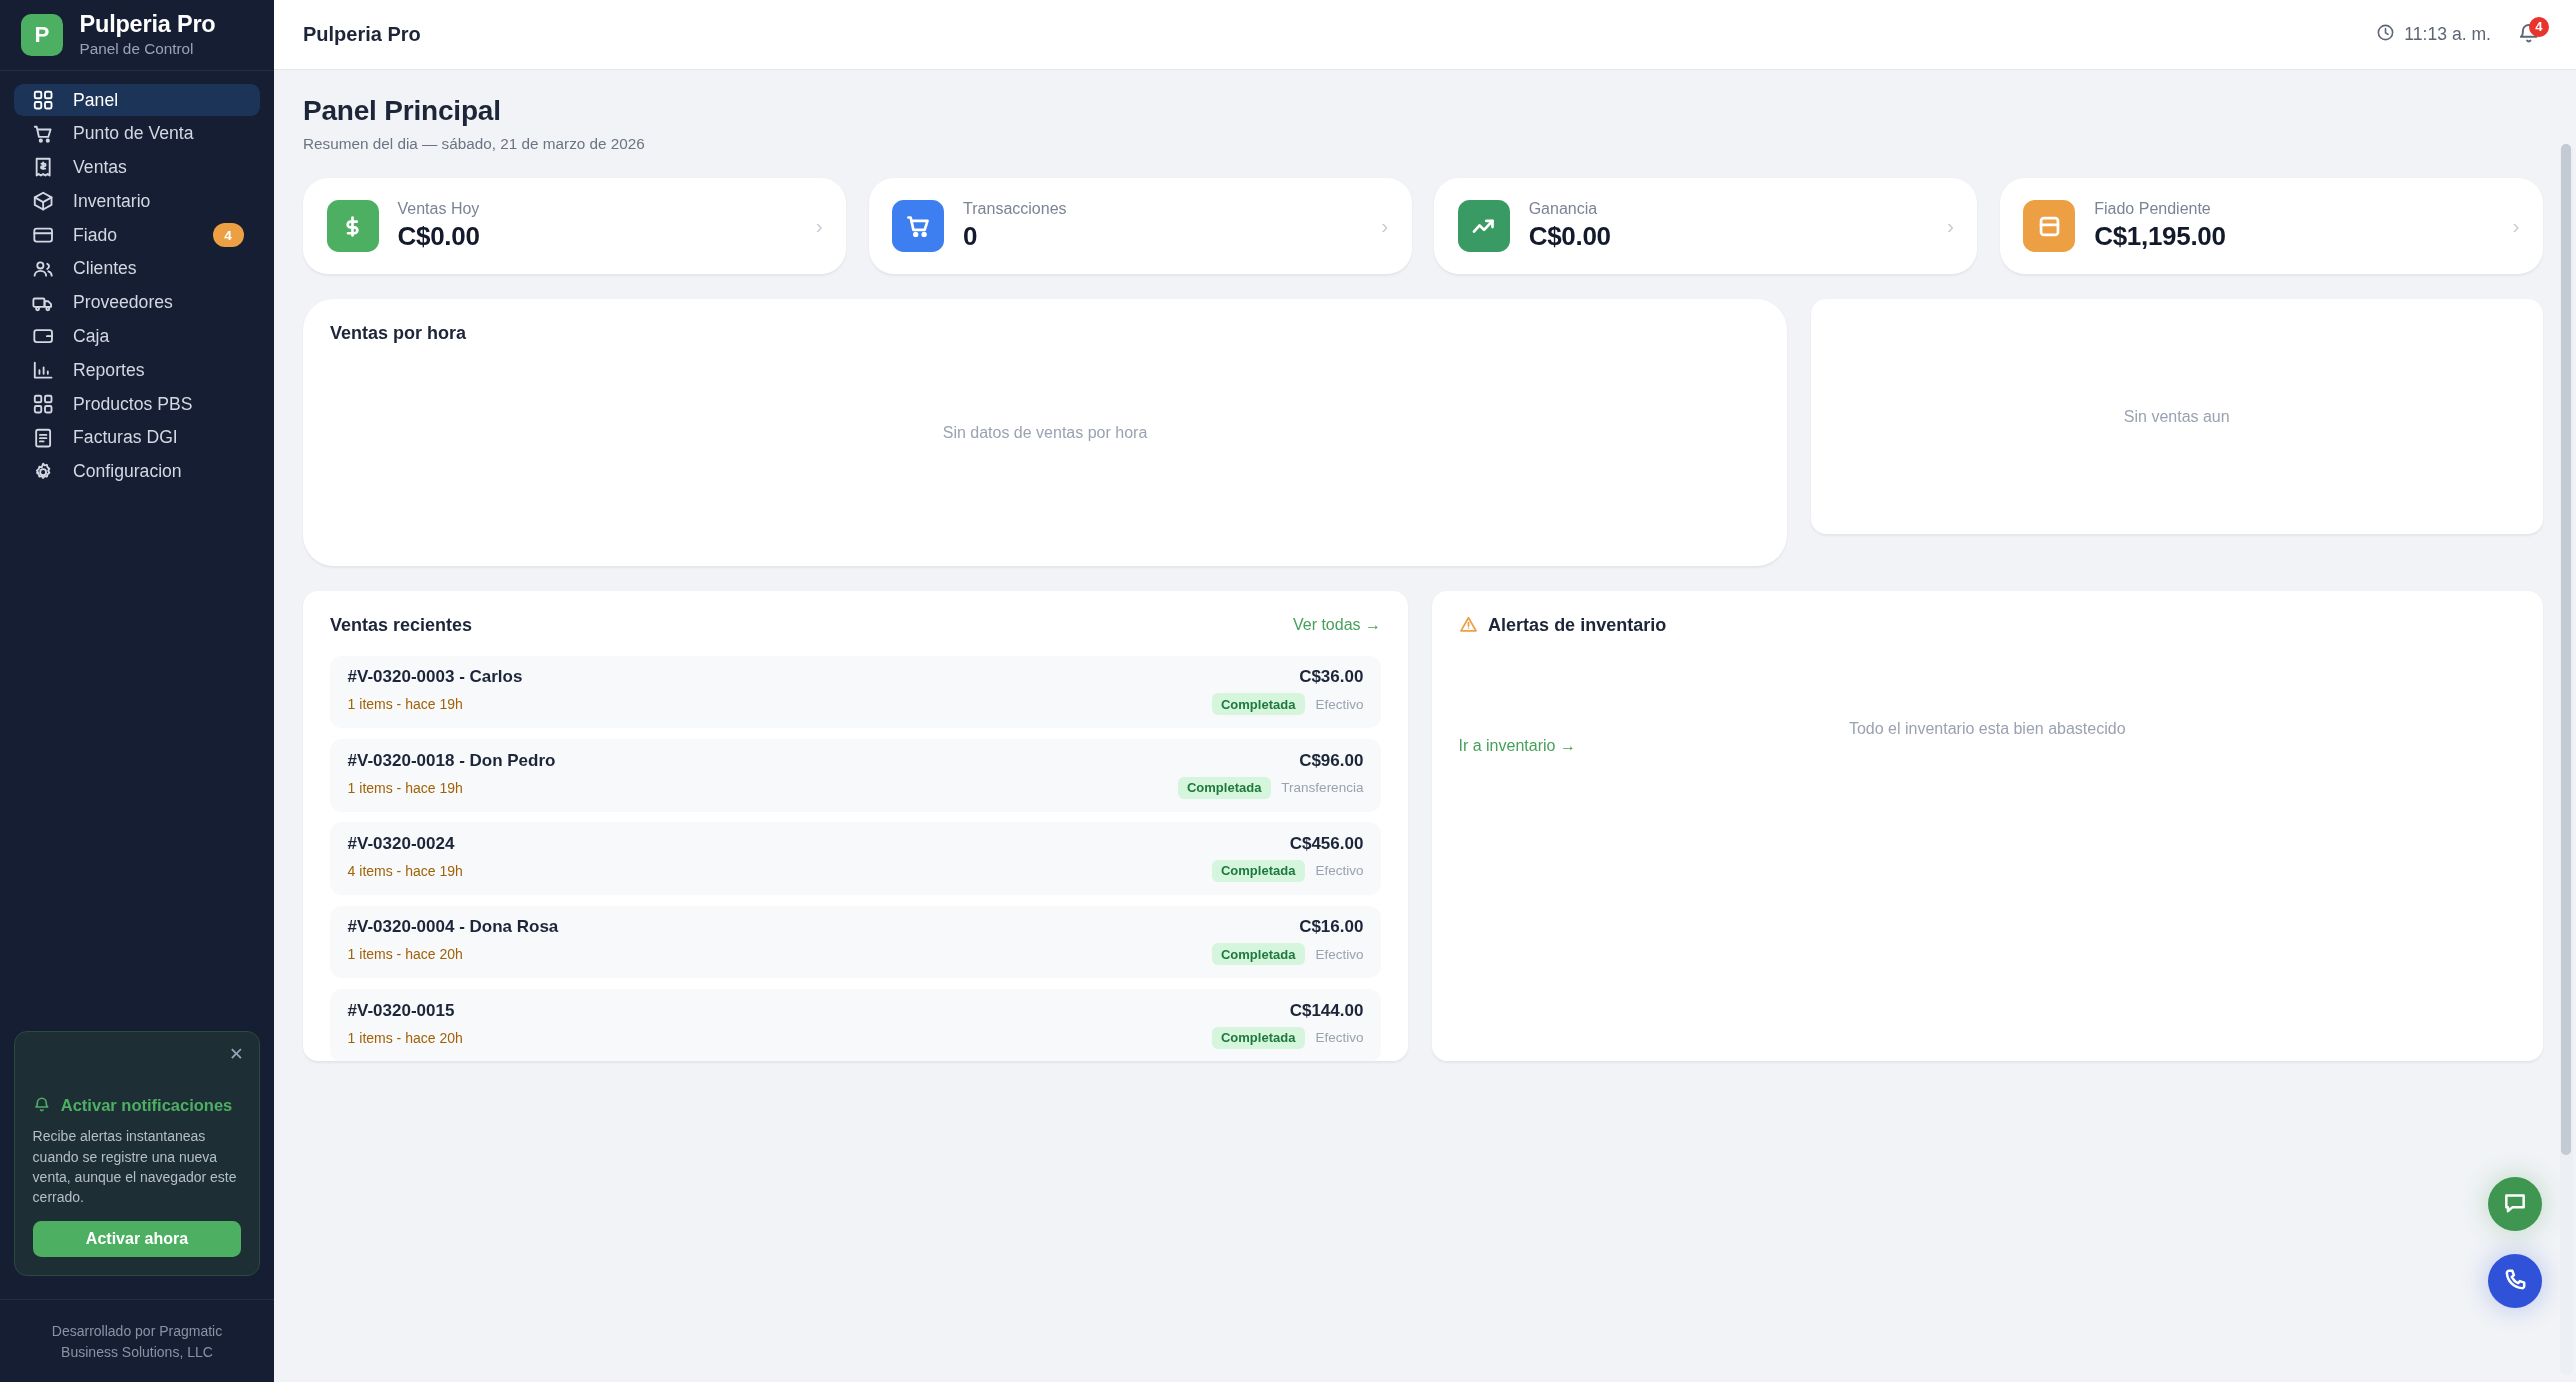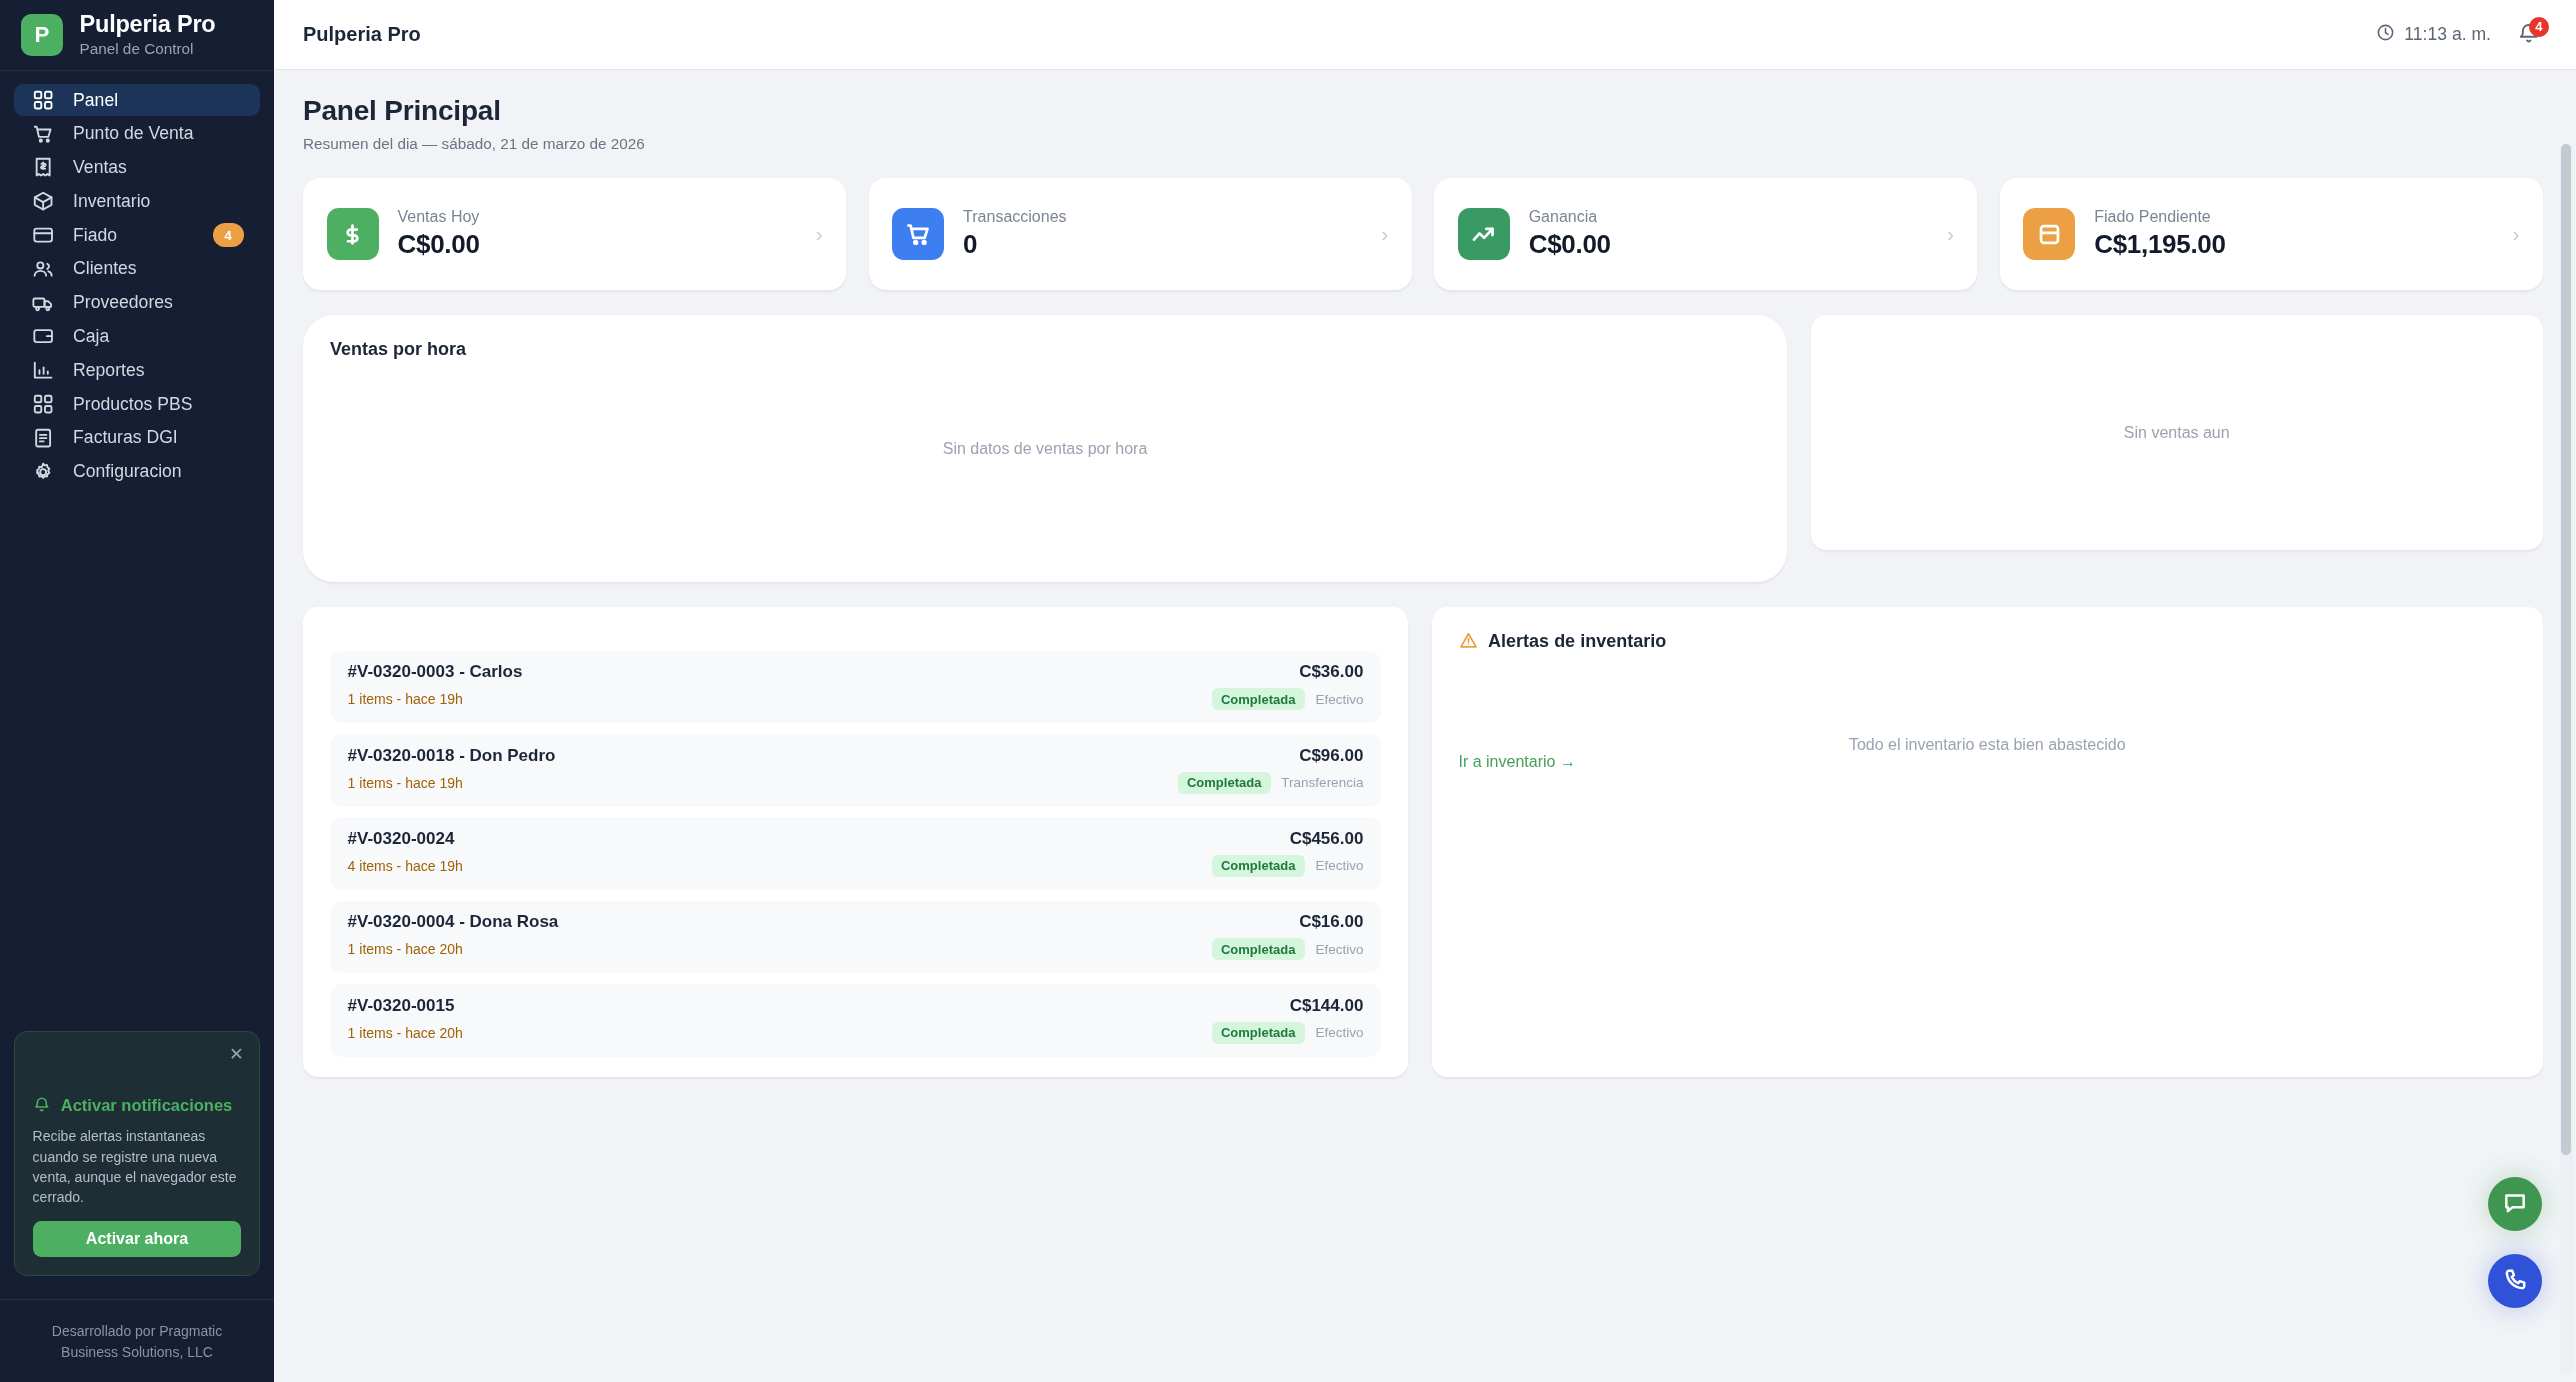--- a/index.html
+++ b/index.html
@@ -103,23 +103,23 @@
     display: flex; align-items: center; justify-content: center;
   }
 
   .content { flex: 1 1 auto; padding: 25px 33px 0 29px; overflow: hidden; position: relative; }
   .page-title { font-size: 28px; font-weight: bold; color: #1d2639; letter-spacing: -0.2px; }
   .page-sub { font-size: 15.3px; color: #6b7484; margin-top: 8.2px; }
 
   
   .stats { display: flex; gap: 22.3px; margin-top: 25px; }
   .stat {
-    flex: 1 1 0; background: #ffffff; border-radius: 17px;
+    flex: 1 1 0; background: #ffffff; border-radius: 25px;
     box-shadow: 0 1.2px 2.4px rgba(16,24,40,0.06);
-    padding: 21px 23.5px; height: 112px;
+    padding: 21px 23.5px; height: 96px;
     display: flex; align-items: center; gap: 19px;
     cursor: pointer;
   }
   .stat-ico { width: 52px; height: 52px; border-radius: 11.8px; flex: 0 0 52px; display: flex; align-items: center; justify-content: center; }
   .stat-ico svg { width: 27px; height: 27px; stroke: #fff; fill: none; stroke-width: 2.4; stroke-linecap: round; stroke-linejoin: round; }
   .stat-txt { flex: 1 1 auto; display: flex; flex-direction: column; gap: 3.5px; min-width: 0; }
   .stat-label { font-size: 16px; color: #7b8494; }
   .stat-value { font-size: 26px; font-weight: bold; color: #121a2b; letter-spacing: -0.3px; }
   .stat-arrow { color: #c6ccd6; font-size: 21px; flex: 0 0 auto; }
 
@@ -445,20 +445,24 @@
           <div class="empty-center">Sin datos de ventas por hora</div>
         </section>
         <section class="card card-mas-vendidos">
           <div class="empty-center">Sin ventas aun</div>
         </section>
       </div>
 
       <div class="row3">
 
         <section class="card card-ventas-recientes">
+          <div class="card-head">
+            <div class="card-title">Ventas recientes</div>
+            <div class="link-green">Ver todas →</div>
+          </div>
           <div class="sales-list">
 
             <div class="sale-row">
               <div class="sale-top">
                 <span class="sale-id">#V-0320-0003 - Carlos</span>
                 <span class="sale-amount">C$36.00</span>
               </div>
               <div class="sale-bot">
                 <span class="sale-meta">1 items - hace 19h</span>
                 <span class="sale-tags">

